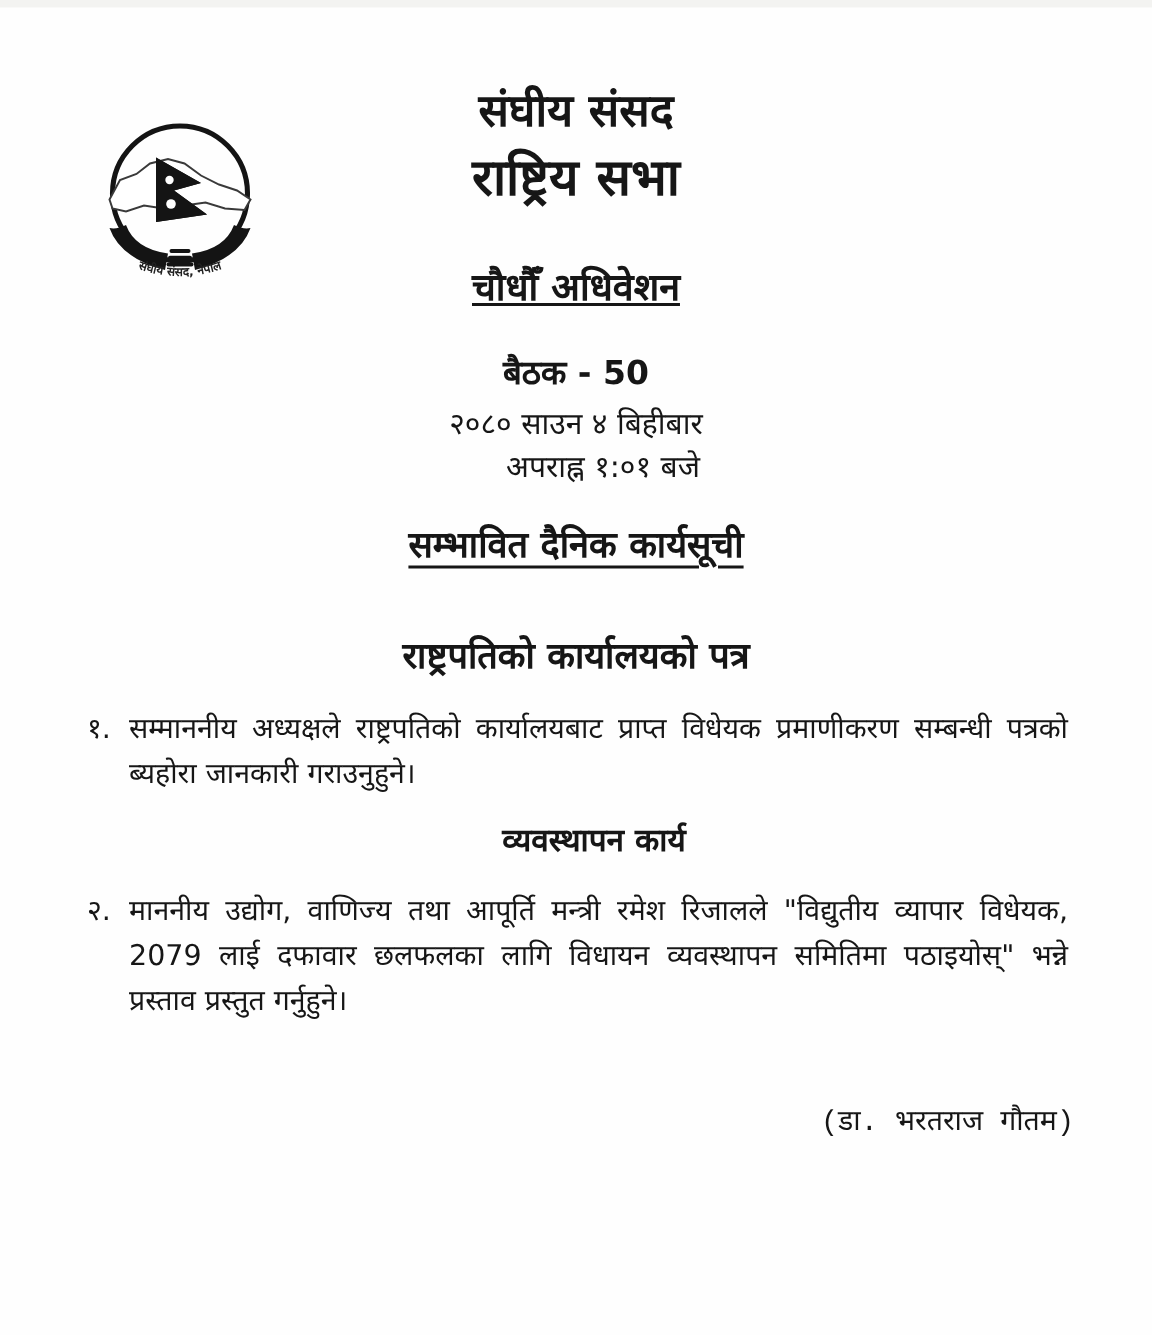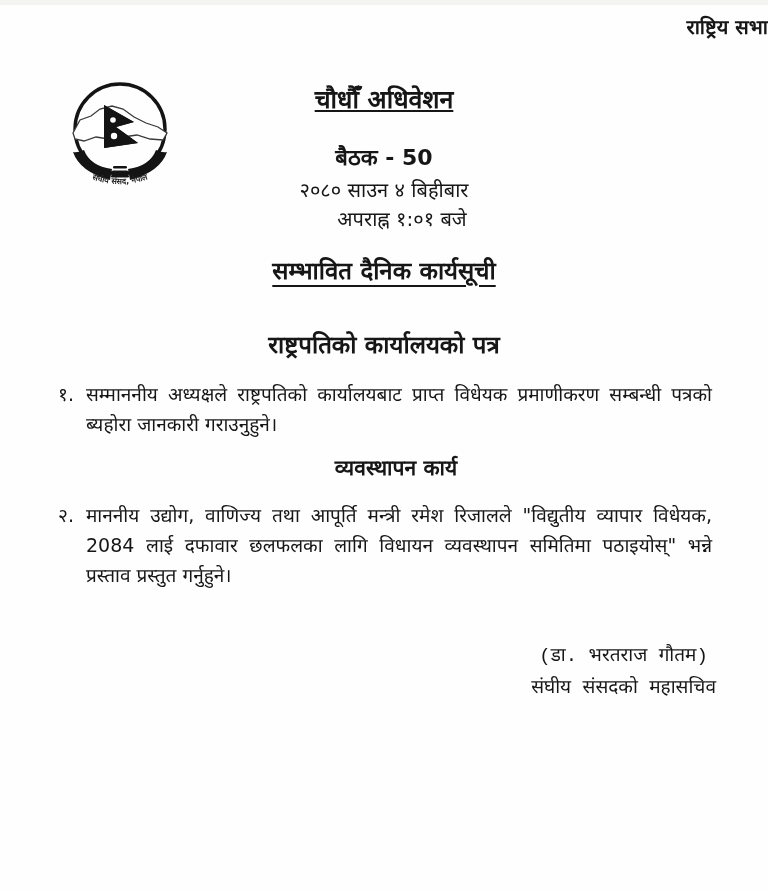--- a/index.html
+++ b/index.html
@@ -9,21 +9,21 @@
     margin:0 auto;
     background:#fefefe;
     color:#161616;
     font-family:"DejaVu Sans","Liberation Sans",sans-serif;
     overflow:hidden;
   }
   .scan-edge{position:absolute;top:0;left:0;width:768px;height:5px;background:#f3f3f1;}
   .emblem{position:absolute;left:60px;top:80px;width:120px;height:110px;}
   .center{text-align:center;}
   .t1{font-size:30px;font-weight:bold;padding-top:58px;line-height:34px;}
-  .t2{font-size:20px;font-weight:bold;margin-top:10px;line-height:34px;text-align:right;}
+  .t2{font-size:34px;font-weight:bold;margin-top:10px;line-height:34px;}
   .session{font-size:25px;font-weight:bold;margin-top:42px;line-height:28px;text-decoration:underline;}
   .meet-no{font-size:22px;font-weight:bold;margin-top:31px;line-height:25px;}
   .meet-date{font-size:20px;margin-top:9px;line-height:23px;}
   .meet-time{font-size:20px;margin-top:6px;line-height:23px;padding-left:36px;}
   .agenda-title{font-size:24px;font-weight:bold;margin-top:26px;line-height:28px;
     text-decoration:underline;text-underline-offset:6px;text-decoration-thickness:2px;}
   .sec-head-1{font-size:24px;font-weight:bold;margin-top:46px;line-height:28px;}
   .sec-head-2{font-size:21px;font-weight:bold;margin-top:17px;line-height:24px;padding-left:24px;}
   .item{display:flex;margin:20px 56px 0 58px;font-size:19px;line-height:1.58;}
   .item .num{flex:none;width:28px;}
@@ -52,40 +52,40 @@
       <rect x="51" y="95" width="18" height="2.6" rx="1.3" fill="#141414"></rect>
       <defs>
           <path id="capArc" d="M20,94 Q60,114 100,94"></path>
         </defs>
       <text font-size="8" fill="#222222" font-weight="bold">
         <textPath href="#capArc" startOffset="50%" text-anchor="middle">संघीय संसद, नेपाल</textPath>
       </text>
     </svg>
   </div>
 
+  <div class="center t1">संघीय संसद</div>
   <div class="center t2">राष्ट्रिय सभा</div>
   <div class="center session">चौधौँ अधिवेशन</div>
 
   <div class="center meet-no">बैठक - 50</div>
   <div class="center meet-date">२०८० साउन ४ बिहीबार</div>
   <div class="center meet-time">अपराह्न १:०१ बजे</div>
 
   <div class="center agenda-title">सम्भावित दैनिक कार्यसूची</div>
 
   <div class="center sec-head-1">राष्ट्रपतिको कार्यालयको पत्र</div>
   <div class="item">
     <span class="num">१.</span>
     <span class="txt">सम्माननीय अध्यक्षले राष्ट्रपतिको कार्यालयबाट प्राप्त विधेयक प्रमाणीकरण सम्बन्धी पत्रको ब्यहोरा जानकारी गराउनुहुने।</span>
   </div>
 
   <div class="center sec-head-2">व्यवस्थापन कार्य</div>
   <div class="item">
     <span class="num">२.</span>
-    <span class="txt">माननीय उद्योग, वाणिज्य तथा आपूर्ति मन्त्री रमेश रिजालले "विद्युतीय व्यापार विधेयक, 2084 लाई दफावार छलफलका लागि विधायन व्यवस्थापन समितिमा पठाइयोस्" भन्ने प्रस्ताव प्रस्तुत गर्नुहुने।</span>
+    <span class="txt">माननीय उद्योग, वाणिज्य तथा आपूर्ति मन्त्री रमेश रिजालले "विद्युतीय व्यापार विधेयक, 2079 लाई दफावार छलफलका लागि विधायन व्यवस्थापन समितिमा पठाइयोस्" भन्ने प्रस्ताव प्रस्तुत गर्नुहुने।</span>
   </div>
 
   <div class="signature">
     <div class="sig-inner">
       <div>(डा. भरतराज गौतम)</div>
-      <div>संघीय संसदको महासचिव</div>
     </div>
   </div>
 </div>
 
 </body></html>

